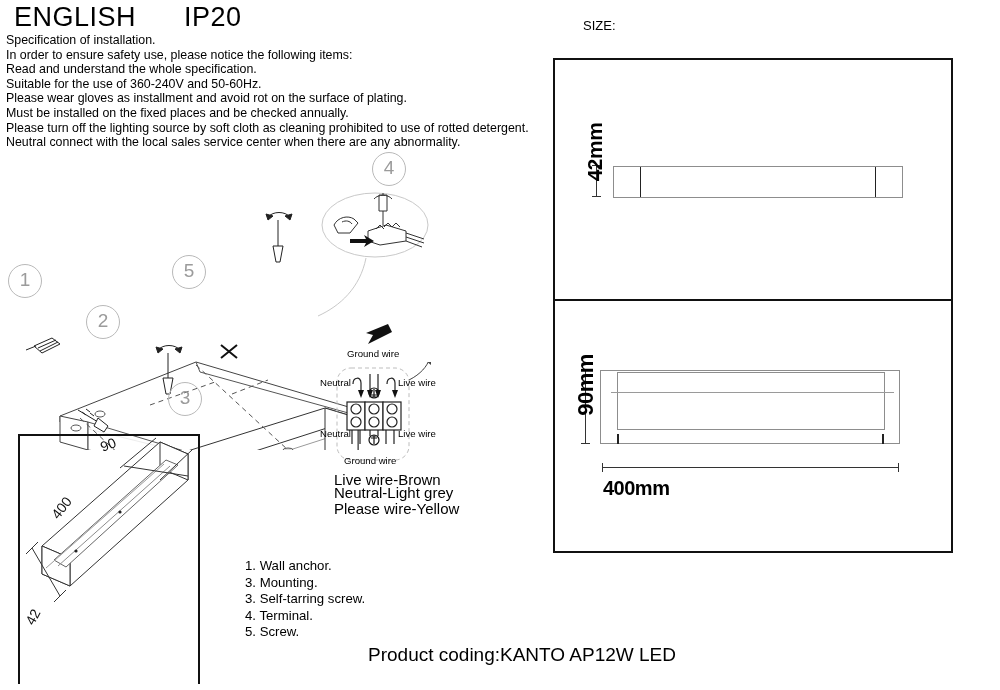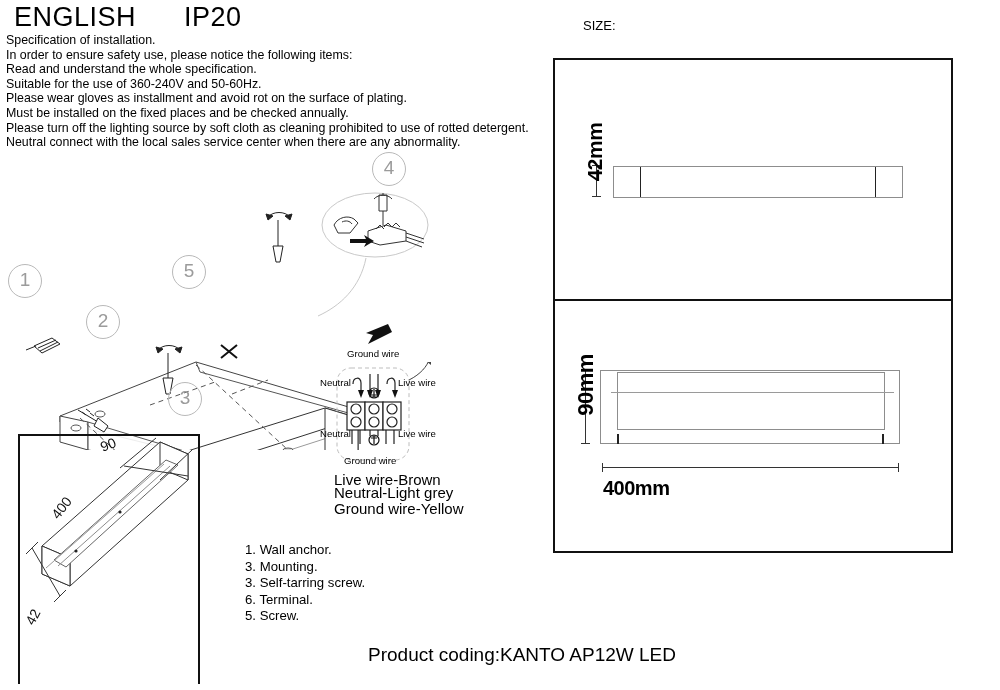--- a/index.html
+++ b/index.html
@@ -195,21 +195,21 @@
   #wire-legend {
     left: 334px; top: 473px;
     font-size: 15px;
     line-height: 13.2px;
     white-space: nowrap;
   }
   #wire-legend .gap { margin-top: 3px; }
 
   
   #steps {
-    left: 245px; top: 542px;
+    left: 245px; top: 558px;
     font-size: 13.2px;
     line-height: 16.6px;
   }
 
   
   #product-coding {
     left: 368px; top: 644px;
     font-size: 19px;
     white-space: pre;
   }
@@ -395,28 +395,28 @@
   <div class="wire-label" style="left:347px; top:348px;">Ground wire</div>
   <div class="wire-label" style="left:320px; top:377px;">Neutral</div>
   <div class="wire-label" style="left:398px; top:377px;">Live wire</div>
   <div class="wire-label" style="left:320px; top:428px;">Neutral</div>
   <div class="wire-label" style="left:398px; top:428px;">Live wire</div>
   <div class="wire-label" style="left:344px; top:455px;">Ground wire</div>
 
   <div class="abs" id="wire-legend">
     <div>Live wire-Brown</div>
     <div>Neutral-Light grey</div>
-    <div class="gap">Ground wire-Yellow</div>
+    <div class="gap">Please wire-Yellow</div>
   </div>
 
   <div class="abs" id="steps">
     <div>1. Wall anchor.</div>
     <div>3. Mounting.</div>
     <div>3. Self-tarring screw.</div>
-    <div>6. Terminal.</div>
+    <div>4. Terminal.</div>
     <div>5. Screw.</div>
   </div>
 
   <div class="abs" id="iso-panel">
     <svg width="180" height="248">
       <g fill="none" stroke="#333" stroke-width="1">
 
         <path d="M22,110 L140,6 L168,18 L168,44 L50,150 L22,138 Z" fill="#fff"></path>
         <path d="M22,110 L50,122 L50,150"></path>
         <path d="M50,122 L168,18"></path>

